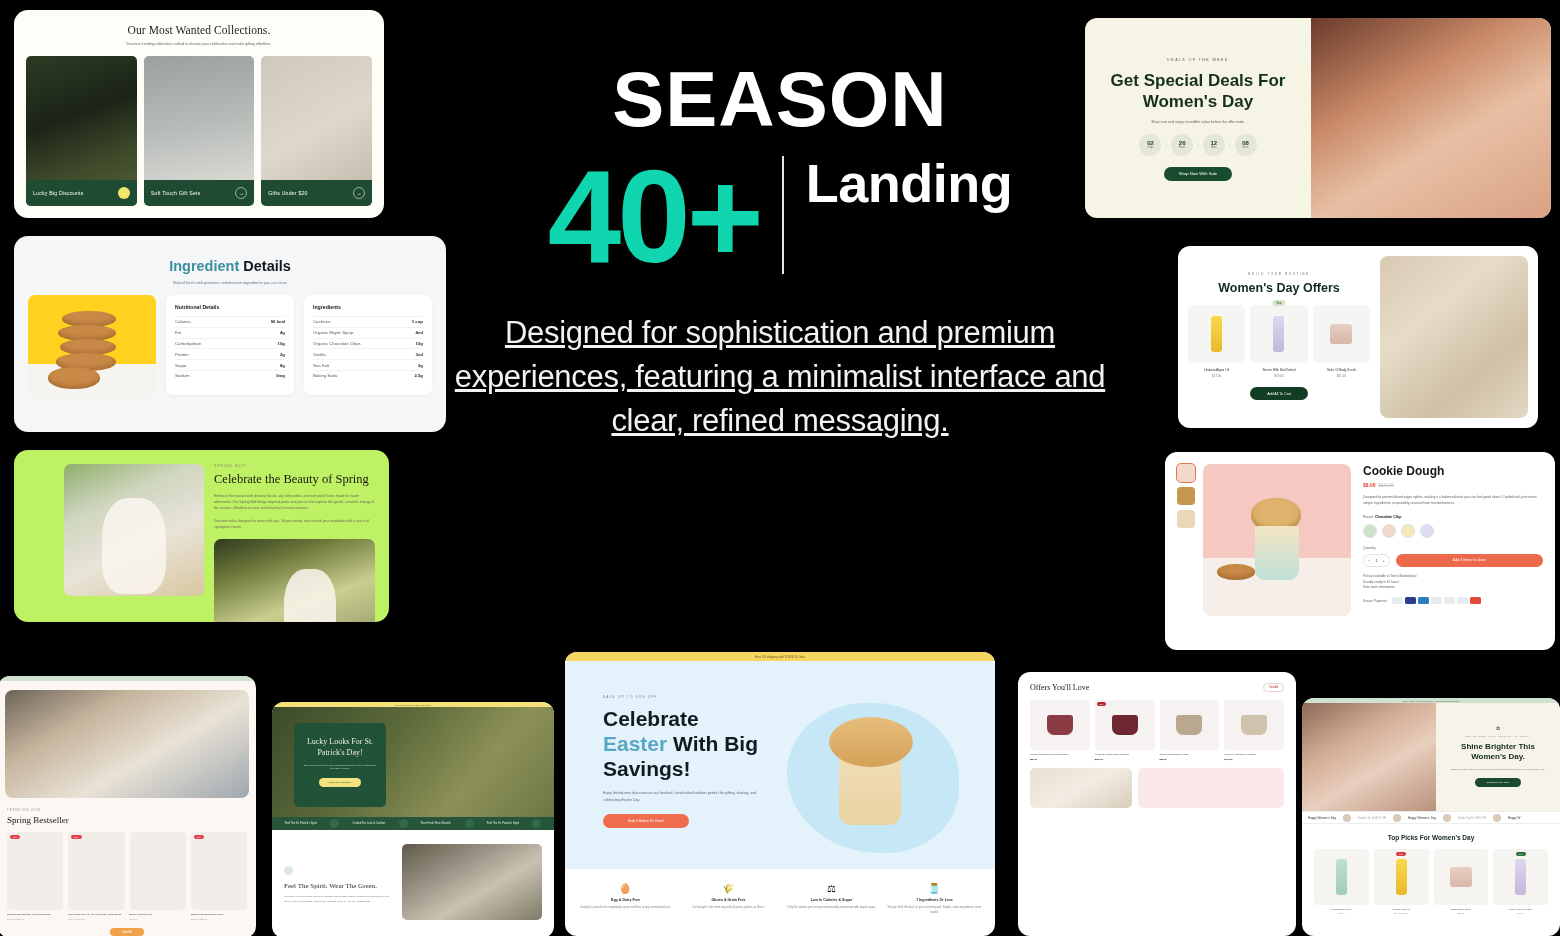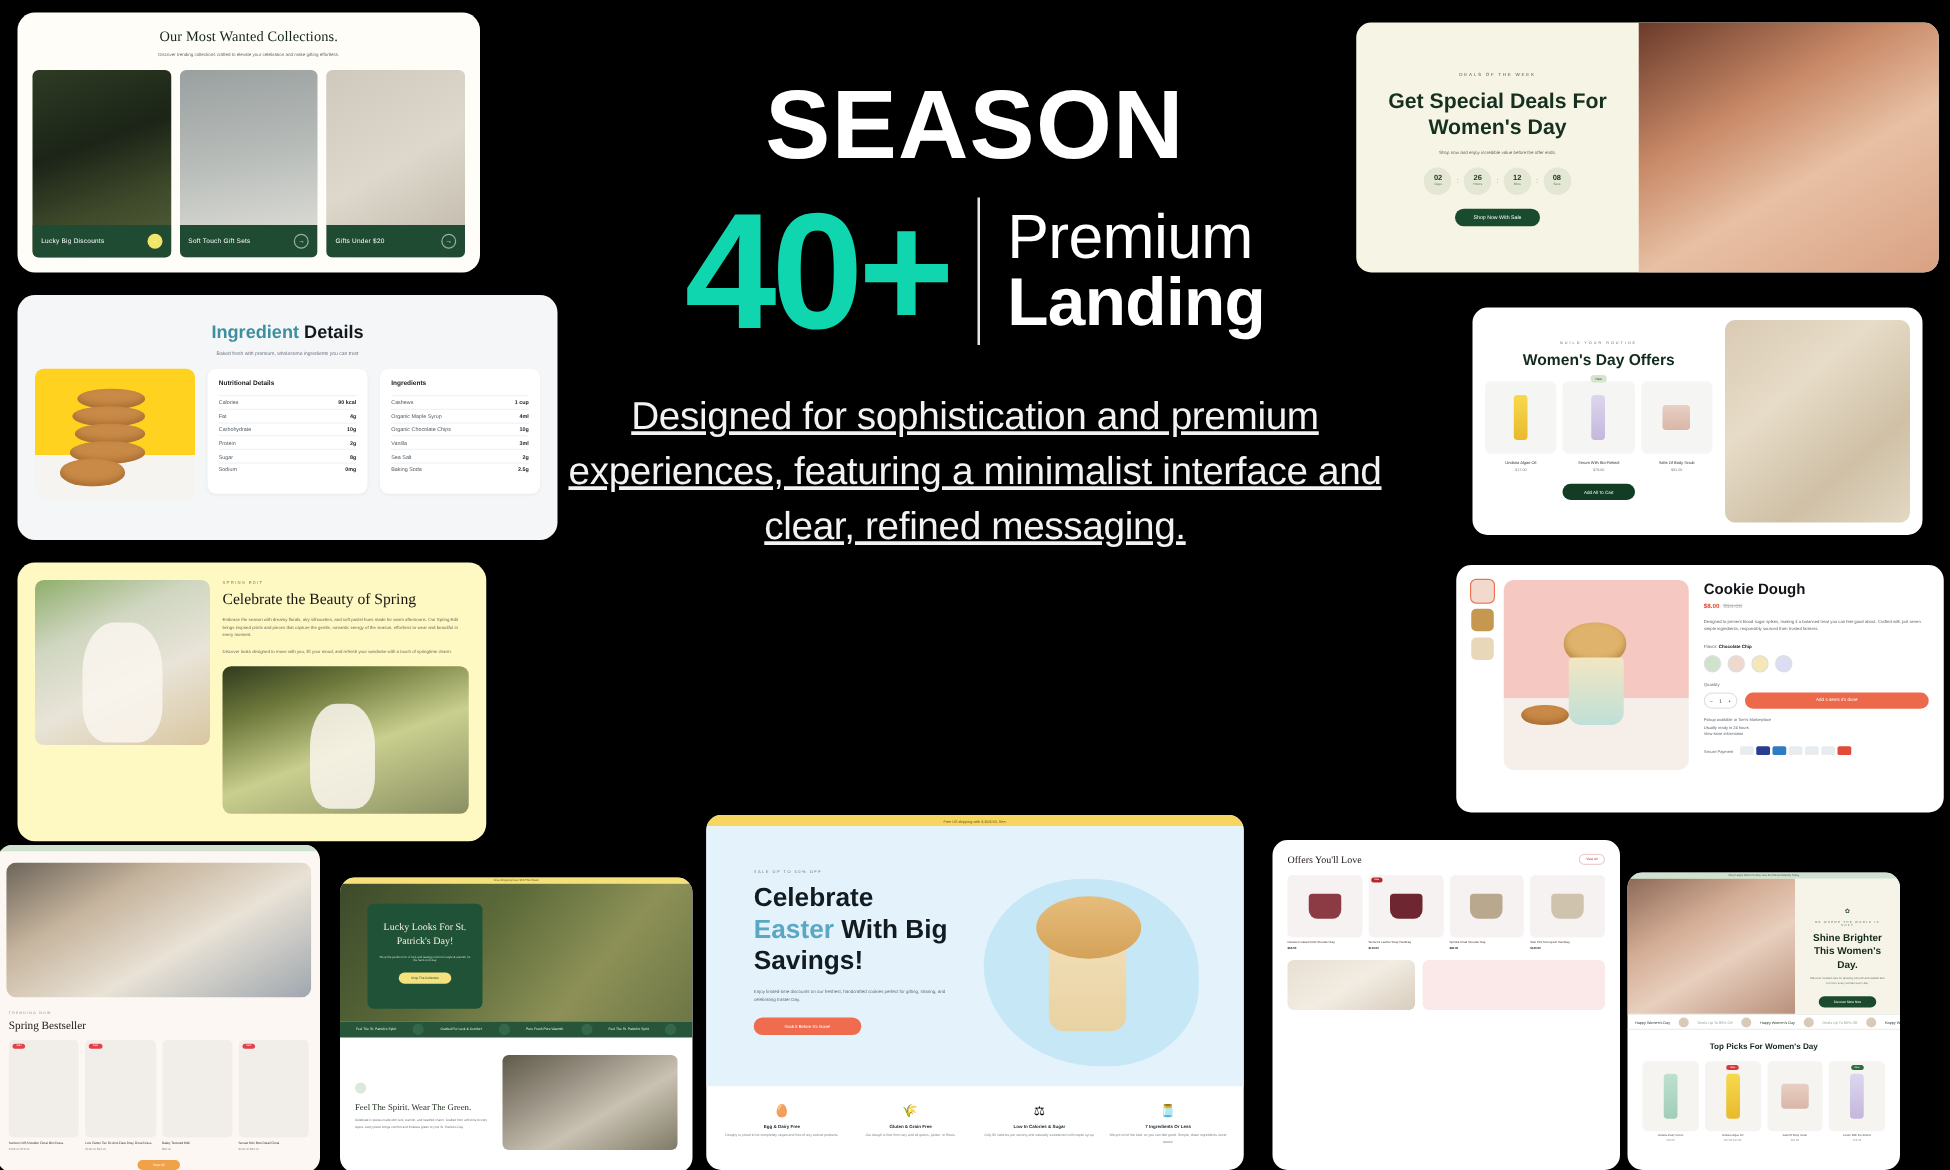--- a/index.html
+++ b/index.html
@@ -14,21 +14,21 @@
   .card { position: absolute; overflow: hidden; background: #fff; }
   .r14 { border-radius: 14px; }
   .r12 { border-radius: 12px; }
 
   
   .hero { position: absolute; left: 430px; top: 60px; width: 700px; text-align: center; }
   .hero-season {
     font-size: 78px; font-weight: 700; letter-spacing: 1px;
     color: #ffffff; line-height: 1.0; margin-bottom: 18px;
   }
-  .hero-row { display: flex; align-items: center; justify-content: center; gap: 0px; margin-top: 6px; }
+  .hero-row { display: flex; justify-content: center; gap: 0px; margin-top: 6px; }
   .hero-num {
     font-size: 132px; font-weight: 700; color: #0fd6ae; line-height: 0.92;
     letter-spacing: -4px; display: flex; align-items: center;
   }
   .hero-divider { width: 2px; height: 118px; background: #ffffff; margin: 0 22px; opacity: .9; }
   .hero-right { text-align: left; color: #fff; line-height: 1.02; }
   .hero-prem { font-size: 50px; font-weight: 400; letter-spacing: -.5px; }
   .hero-land { font-size: 54px; font-weight: 700; letter-spacing: -.5px; }
   .hero-desc {
     margin-top: 34px; color: #f2f2f2; font-size: 31px; line-height: 1.42;
@@ -68,22 +68,22 @@
   .cookie { position: absolute; border-radius: 48%; background: #c98a47;
             box-shadow: inset 0 -3px 5px rgba(120,70,20,.4); }
   .ing-panel { flex: 1; background: #fff; border-radius: 7px; padding: 9px 9px; min-height: 100px;
                box-shadow: 0 1px 3px rgba(0,0,0,.05); }
   .ing-panel h4 { font-size: 5.2px; color: #161b20; margin-bottom: 6px; font-weight: 700; }
   .ing-row { display: flex; justify-content: space-between; font-size: 4.3px; color: #525b63;
              padding: 2.4px 0; border-top: .4px solid #f0f2f4; }
   .ing-row b { color: #1a2026; font-weight: 700; }
 
   
-  #c-spring { left: 14px; top: 450px; width: 375px; height: 223px; background: #fef9c3;
-              border-radius: 14px; }
+  #c-spring { left: 14px; top: 450px; width: 375px; height: 172px; background: #bef264;
+              border-radius: 14px; padding-left: 36px; }
   .spr-wrap { display: flex; padding: 14px; gap: 10px; }
   .spr-img1 { width: 140px; height: 132px; border-radius: 7px;
               background: linear-gradient(155deg,#8fae6a 0%,#cfd6c0 30%,#e9e4d8 60%,#d8c69f 100%);
               position: relative; overflow: hidden; }
   .spr-right { flex: 1; }
   .spr-eyebrow { font-size: 3.4px; color: #8a7f6e; letter-spacing: 1px; text-transform: uppercase; }
   .spr-title { font-family: "Liberation Serif", serif; font-size: 12.5px; color: #1a1710;
                margin-top: 4px; font-weight: 400; }
   .spr-p { font-size: 3.5px; color: #6e685d; line-height: 1.7; margin-top: 7px; }
   .spr-img2 { margin-top: 8px; width: 100%; height: 118px; border-radius: 7px;
@@ -265,21 +265,21 @@
   .bag { width: 26px; height: 20px; border-radius: 3px 3px 7px 7px; }
   .mot-sale { position: absolute; top: 2px; left: 2px; background: #b3272f; color: #fff; font-size: 2px;
               padding: 1px 2.5px; border-radius: 2px; }
   .mot-name { font-size: 2.3px; color: #4a3e40; margin-top: 3px; line-height: 1.4; }
   .mot-price { font-size: 2.3px; color: #1d1516; font-weight: 700; margin-top: 1.5px; }
   .mot-bot { display: flex; gap: 6px; margin-top: 8px; padding: 0 12px; }
   .mot-b1 { width: 102px; height: 40px; border-radius: 5px;
             background: linear-gradient(150deg,#e8dfd2 0%,#f2ece2 50%,#d8cdbd 100%); }
   .mot-b2 { flex: 1; height: 40px; border-radius: 5px; background: #fbe9e9; }
 
-  #c-shine { left: 1302px; top: 698px; width: 218px; height: 238px; background: #fff;
+  #c-shine { left: 1302px; top: 698px; width: 258px; height: 238px; background: #fff;
              border-radius: 12px; overflow: hidden; }
   .shi-strip { height: 5px; background: #cfe2cf; display: flex; align-items: center; justify-content: center; }
   .shi-strip span { font-size: 2.2px; color: #4d6450; }
   .shi-hero { display: flex; height: 108px; }
   .shi-photo { width: 134px; background: linear-gradient(150deg,#8c6a58 0%,#d4ad95 35%,#e8cfbe 60%,#b9917c 100%); }
   .shi-right { flex: 1; background: #f6f4e8; padding: 22px 12px 0 12px; text-align: center; }
   .shi-ico { font-size: 5px; color: #2c5036; }
   .shi-eyebrow { font-size: 2.4px; color: #6b7a6d; letter-spacing: 1px; text-transform: uppercase; margin-top: 4px; }
   .shi-h { font-size: 8px; font-weight: 700; color: #142a1c; margin-top: 4px; line-height: 1.3; }
   .shi-p { font-size: 2.3px; color: #6d7a6e; margin-top: 5px; line-height: 1.6; }
@@ -308,21 +308,20 @@
 
   <div class="hero">
     <div class="hero-season">SEASON</div>
     <div class="hero-row">
       <div class="hero-num">
         <span>40</span>
           <span>+</span>
       </div>
       <div class="hero-divider"></div>
       <div class="hero-right">
-        <div class="hero-prem">Premium</div>
         <div class="hero-land">Landing</div>
       </div>
     </div>
     <div class="hero-desc">Designed for sophistication and premium experiences, featuring a minimalist interface and clear, refined messaging.</div>
   </div>
 
   <div class="card r14" id="c-collections">
     <div class="col-title">Our Most Wanted Collections.</div>
     <div class="col-sub">Discover trending collections crafted to elevate your celebration and make gifting effortless.</div>
     <div class="col-grid">

